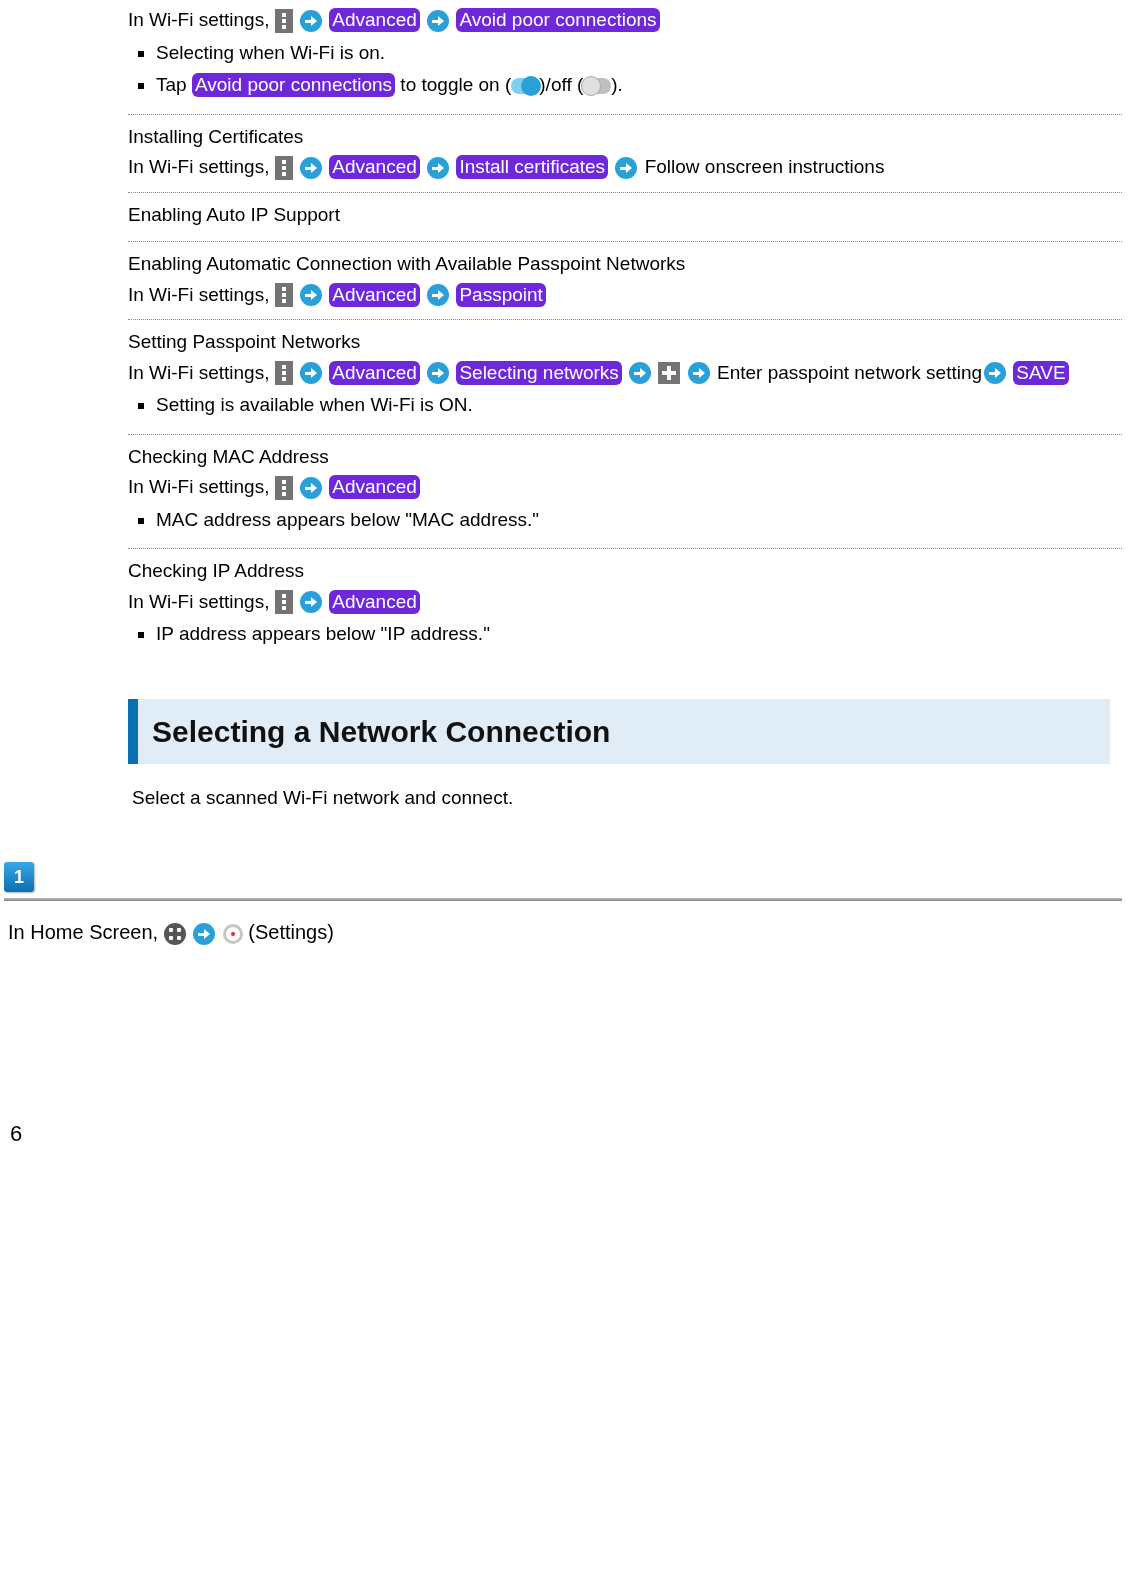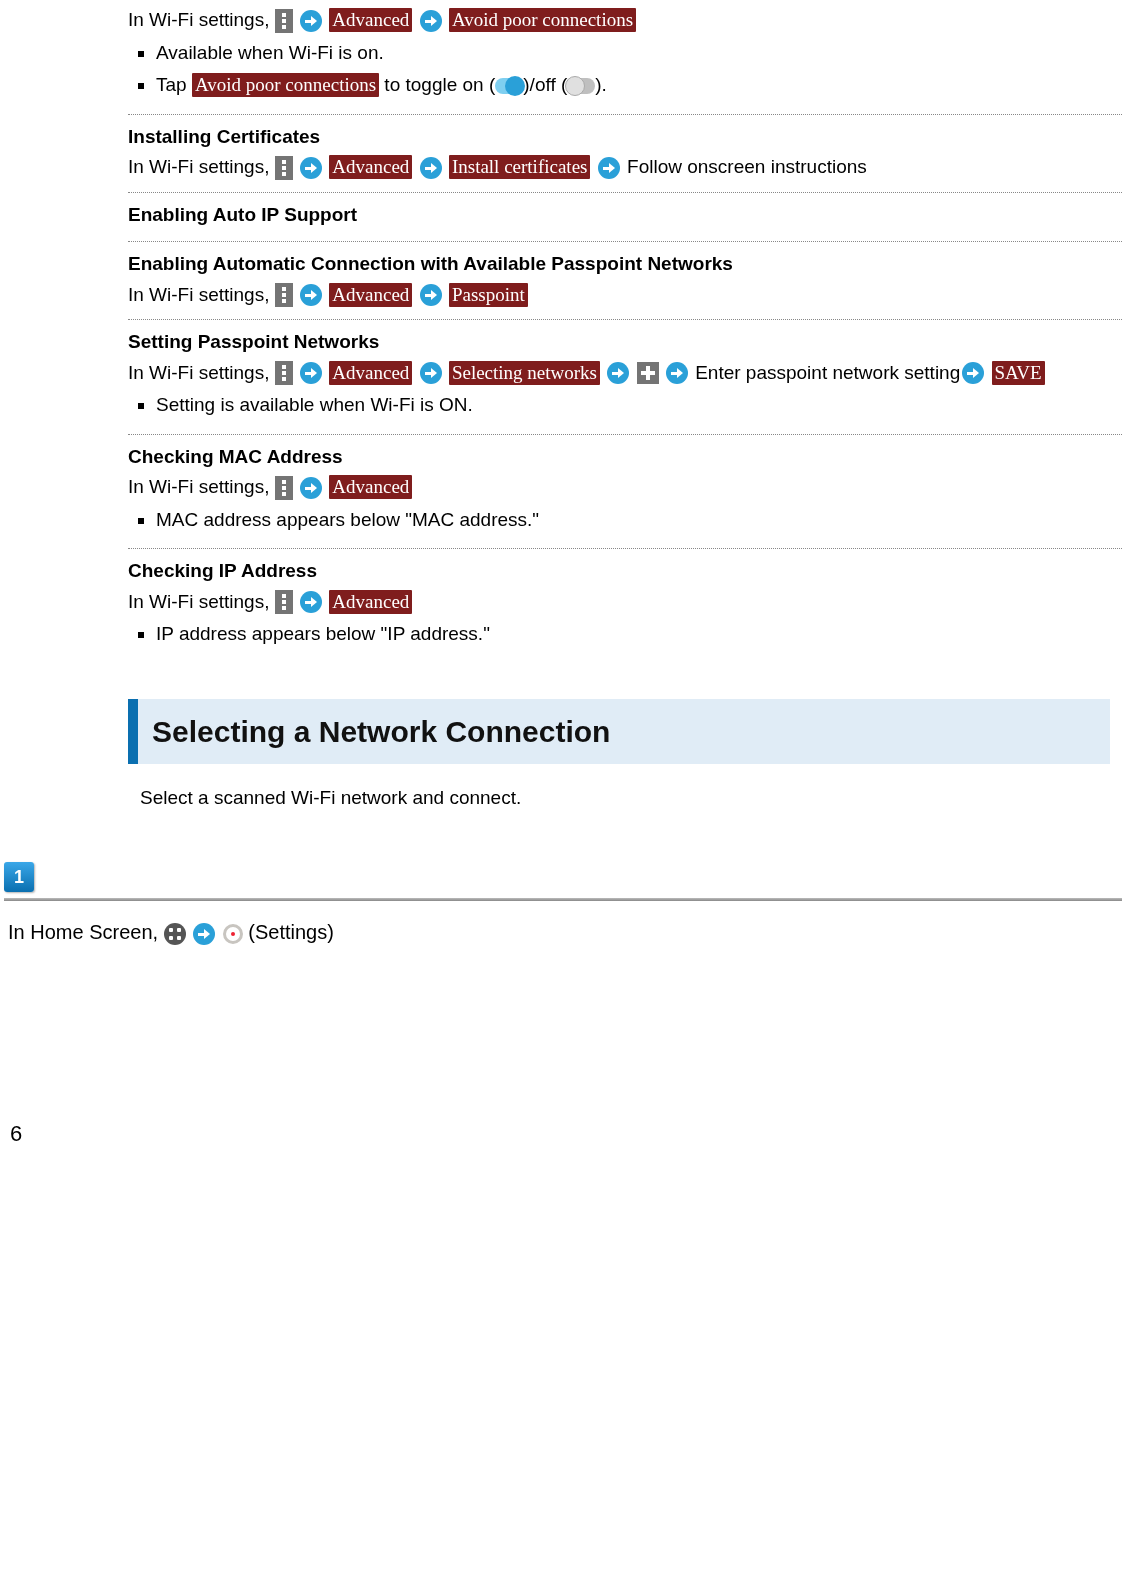--- a/index.html
+++ b/index.html
@@ -17,38 +17,37 @@
   }
   .section {
     margin-bottom: 4px;
     padding-top: 6px;
     padding-bottom: 6px;
   }
   .dotted-top {
     border-top: 1px dotted #888;
   }
   .sec-title {
-    font-weight: bold;
+    font-weight: normal;
     margin: 2px 0 2px 0;
   }
   ul.sq {
     list-style-type: square;
     margin: 2px 0 2px 0;
     padding-left: 28px;
   }
   ul.sq li {
     margin: 4px 0;
   }
   .chip {
-    background: #7f1d1d;
+    background: #6d28d9;
     color: #fff;
     padding: 1px 3px 2px 3px;
-    border-radius: 1px;
+    border-radius: 6px;
     font-size: 19px;
-    font-family: Liberation Serif, serif;
   }
   .menu-dots {
     display: inline-block;
     width: 18px;
     height: 24px;
     background: #747474;
     position: relative;
     vertical-align: middle;
   }
   .menu-dots::before {
@@ -180,21 +179,21 @@
     padding: 10px 14px;
     margin: 40px 12px 20px 0;
   }
   .heading-bar h2 {
     margin: 0;
     font-size: 30px;
     font-weight: bold;
     color: #111;
   }
   .intro {
-    margin: 0 0 50px 12px;
+    margin: 0 0 50px 4px;
     font-size: 19px;
   }
   .step-badge {
     display: inline-block;
     width: 30px; height: 30px;
     background: linear-gradient(#3aa7e8, #0a6fb0);
     color: #fff;
     font-weight: bold;
     text-align: center;
     line-height: 30px;
@@ -230,21 +229,21 @@
   <div class="section">
     <div>
       <span>In Wi-Fi settings, </span>
       <span class="menu-dots"></span>
       <span class="arrow-icon"></span>
       <span class="chip">Advanced</span>
       <span class="arrow-icon"></span>
       <span class="chip">Avoid poor connections</span>
     </div>
     <ul class="sq">
-      <li>Available when Wi-Fi is on.</li>
+      <li>Selecting when Wi-Fi is on.</li>
       <li>
         <span>Tap </span><span class="chip">Avoid poor connections</span><span> to toggle on (</span><span class="toggle-on"></span><span>)/off (</span><span class="toggle-off"></span><span>).</span>
       </li>
     </ul>
   </div>
 
   <div class="section dotted-top">
     <div class="sec-title">Installing Certificates</div>
     <div>
       <span>In Wi-Fi settings, </span>

